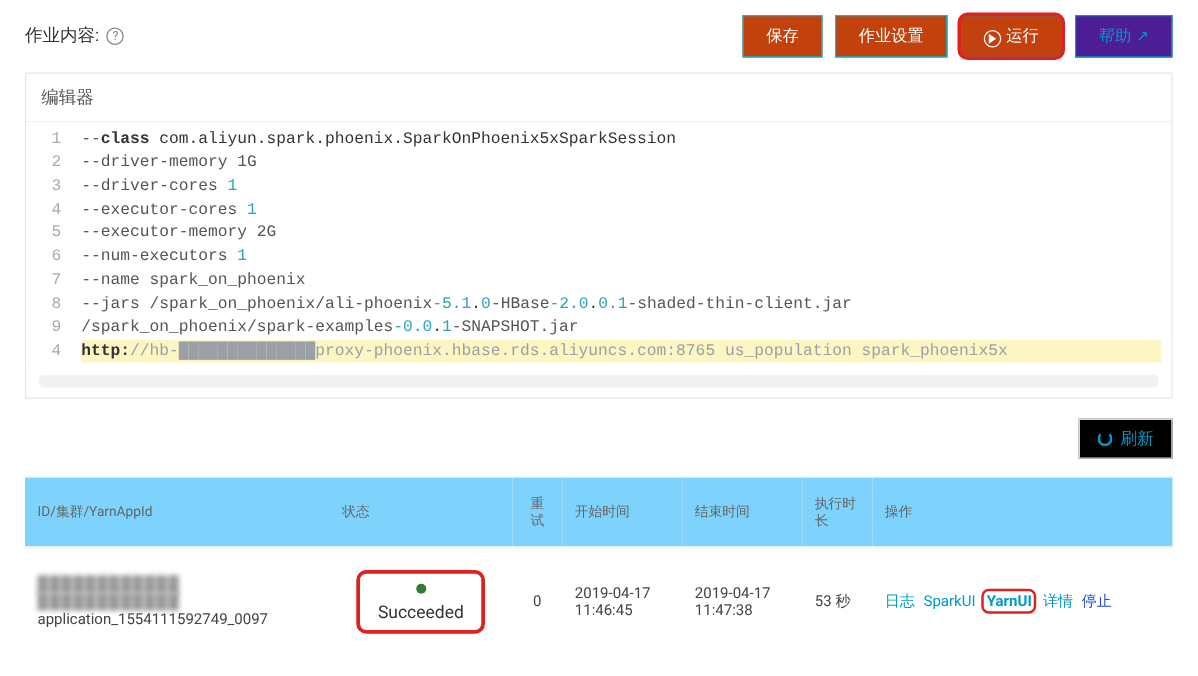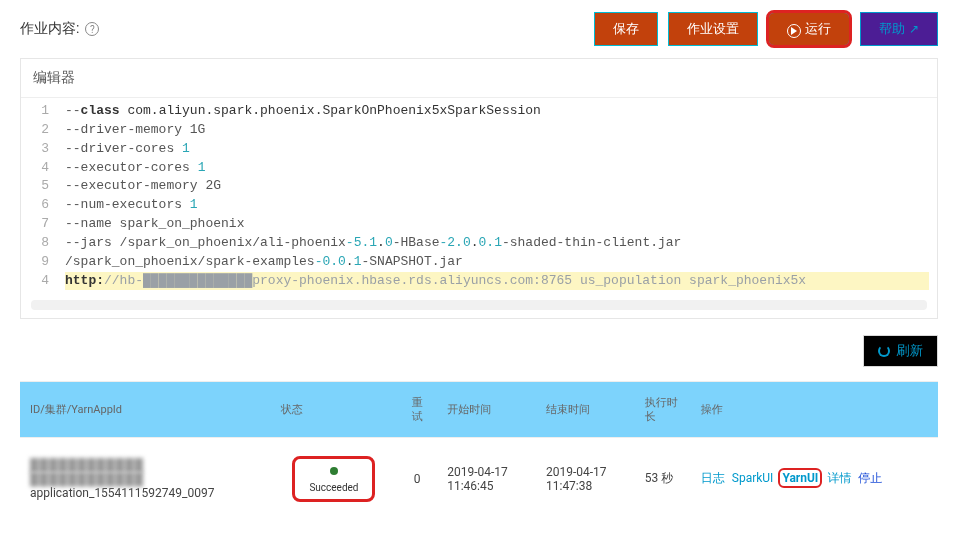--- a/index.html
+++ b/index.html
@@ -33,21 +33,21 @@
 .btn-refresh { color:#09c; border:1px solid #d9d9d9; background:#000000; padding:6px 14px; display:inline-flex; gap:6px; align-items:center; }
 .refresh-glyph { display:inline-block; width:12px; height:12px; border:2px solid #09c; border-top-color:transparent; border-radius:50%; }
 .table-wrap { padding:0 20px 20px 20px; }
 table { width:100%; border-collapse:collapse; }
 thead th { background:#7dd3fc; color:#666; font-weight:400; font-size:11px; text-align:left; padding:14px 10px; border-top:1px solid #eee; border-bottom:1px solid #eee; }
 tbody td { padding:18px 10px; font-size:12px; color:#444; vertical-align:middle; }
 .cluster-blur { filter:blur(2px); -webkit-filter:blur(2px); color:#999; font-weight:bold; letter-spacing:1px; }
 .status-cell { text-align:center; }
 .status-box { display:inline-block; padding:8px 14px 6px 14px; border:3px solid #d22; border-radius:8px; }
 .status-dot { display:inline-block; width:8px; height:8px; background:#2e7d32; border-radius:50%; margin-bottom:4px; }
-.status-text { display:block; font-size:10px; color:#333; }
+.status-text { display:block; font-size:14px; color:#333; }
 .ops a { color:#09c; text-decoration:none; margin-right:4px; }
 .ops .disabled { color:#1d4ed8; }
 .ops .yarn-hl { outline:2.5px solid #d22; border-radius:4px; padding:1px 2px;font-weight:bold; }
 .th-retry { width:40px; text-align:center; line-height:1.2; }
 .th-dur { width:56px; line-height:1.2; }
 </style>
 </head>
 <body>
 
 <div class="header">

